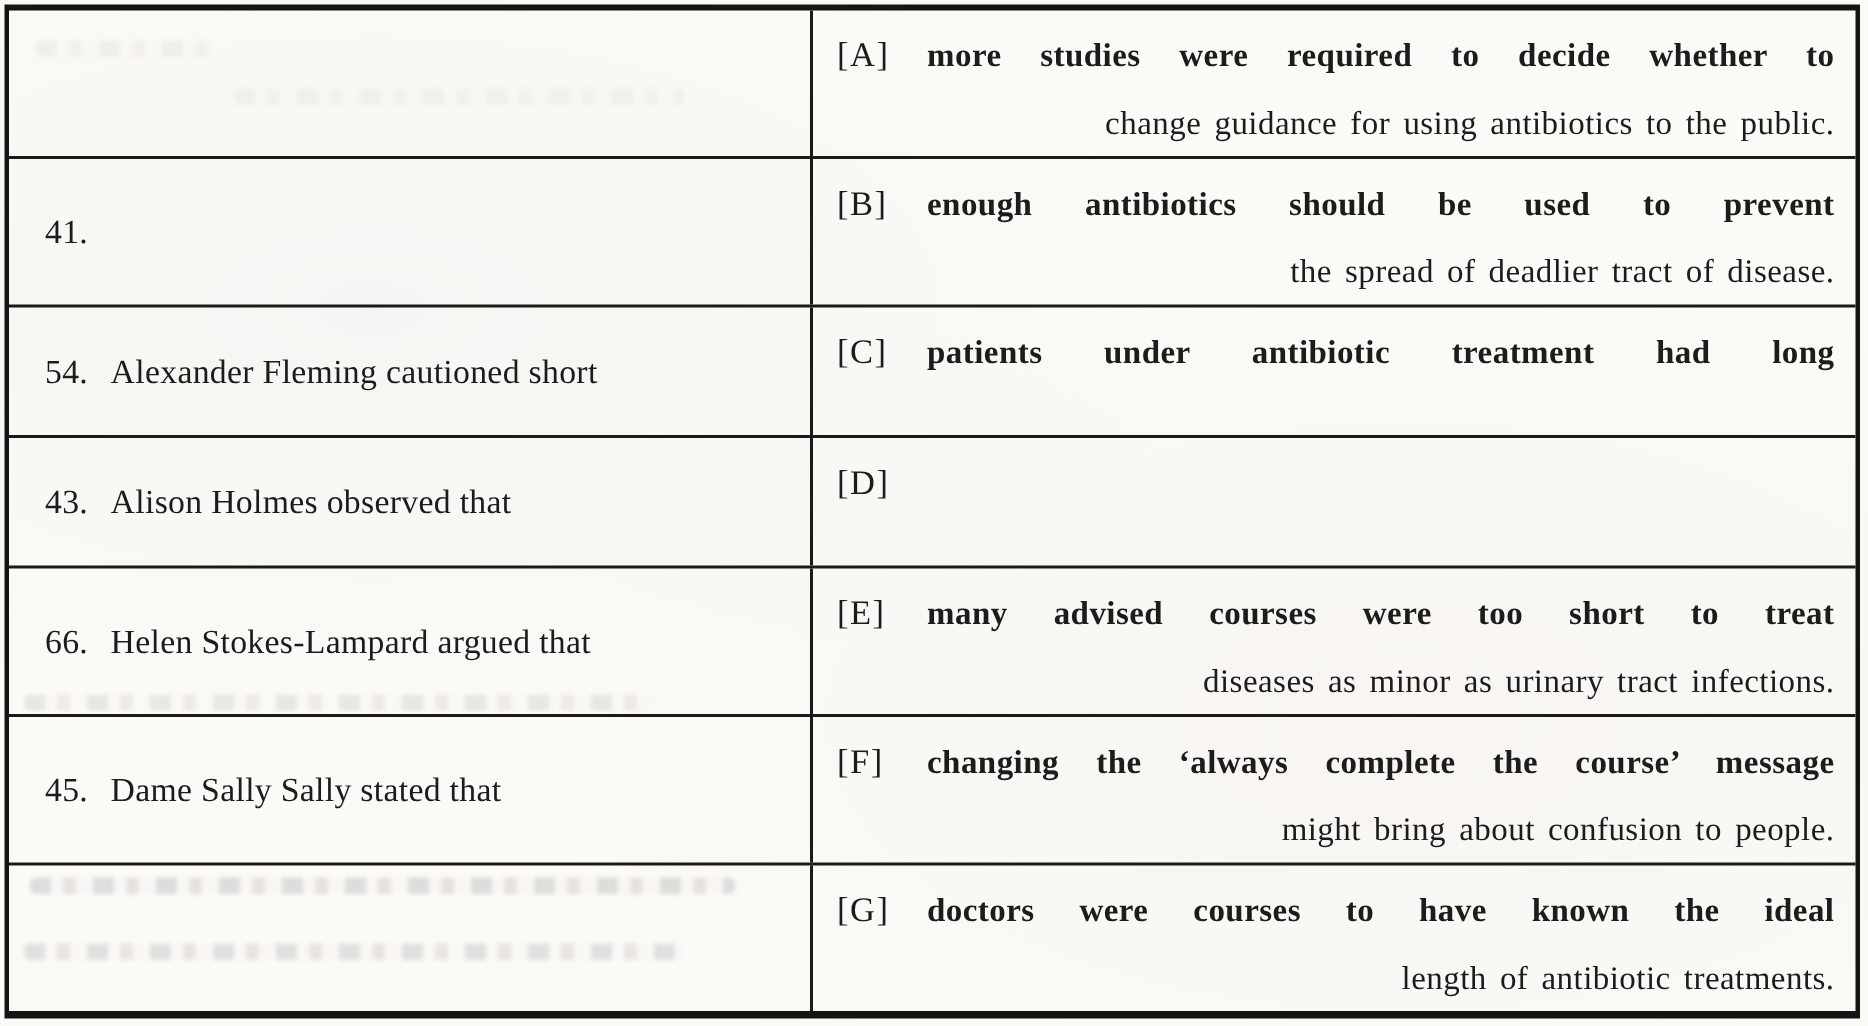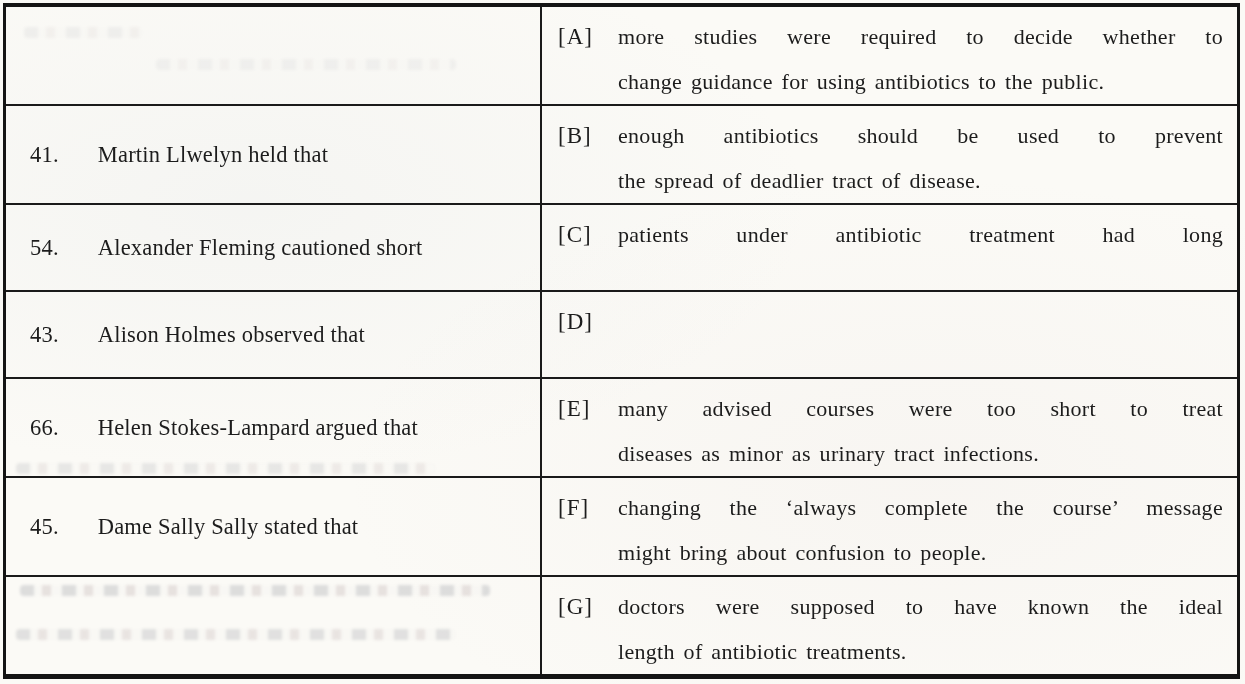--- a/index.html
+++ b/index.html
@@ -38,21 +38,20 @@
   .row:last-child { border-bottom: none; }
   .cell { position: relative; box-sizing: border-box; }
   .cell.left {
     border-right: 2px solid #1a1a1a;
     display: flex;
     align-items: center;
     padding-left: 24px;
     padding-right: 8px;
     font-size: 22.5px;
     letter-spacing: 0.2px;
-    gap: 24px;
   }
   .qnum { margin-right: 15px; }
   .cell.right {
     display: flex;
     align-items: flex-start;
     padding: 7px 14px 0 16px;
     font-size: 22px;
   }
   .opt-label {
     flex: 0 0 60px;
@@ -62,25 +61,26 @@
     white-space: nowrap;
   }
   .opt-lines { flex: 1; min-width: 0; }
   .opt-line1 {
     display: block;
     line-height: 45px;
     text-align: justify;
     text-align-last: justify;
     letter-spacing: 0.3px;
     word-spacing: 2px;
+    font-weight: bold;
   }
   .opt-line2 {
     display: block;
     line-height: 45px;
-    text-align: left;
+    text-align: right;
     letter-spacing: 0.3px;
     word-spacing: 3px;
   }
   
   .artifact {
     position: absolute;
     pointer-events: none;
     filter: blur(1.5px);
     opacity: 0.28;
     background: repeating-linear-gradient(
@@ -114,21 +114,20 @@
         <span class="opt-lines">
           <span class="opt-line1">more studies were required to decide whether to</span>
           <span class="opt-line2">change guidance for using antibiotics to the public.</span>
         </span>
       </div>
     </div>
 
     <div class="row">
       <div class="cell left">
         <span class="qnum">41.</span>
-        <span class="qtext">Martin Llwelyn held that</span>
       </div>
       <div class="cell right">
         <span class="opt-label">[B]</span>
         <span class="opt-lines">
           <span class="opt-line1">enough antibiotics should be used to prevent</span>
           <span class="opt-line2">the spread of deadlier tract of disease.</span>
         </span>
       </div>
     </div>
 
@@ -187,20 +186,20 @@
     </div>
 
     <div class="row">
       <div class="cell left">
         <span class="artifact a-bot1"></span>
         <span class="artifact a-bot2"></span>
       </div>
       <div class="cell right">
         <span class="opt-label">[G]</span>
         <span class="opt-lines">
-          <span class="opt-line1">doctors were supposed to have known the ideal</span>
+          <span class="opt-line1">doctors were courses to have known the ideal</span>
           <span class="opt-line2">length of antibiotic treatments.</span>
         </span>
       </div>
     </div>
 
   </div>
 </div>
 
 </body></html>

